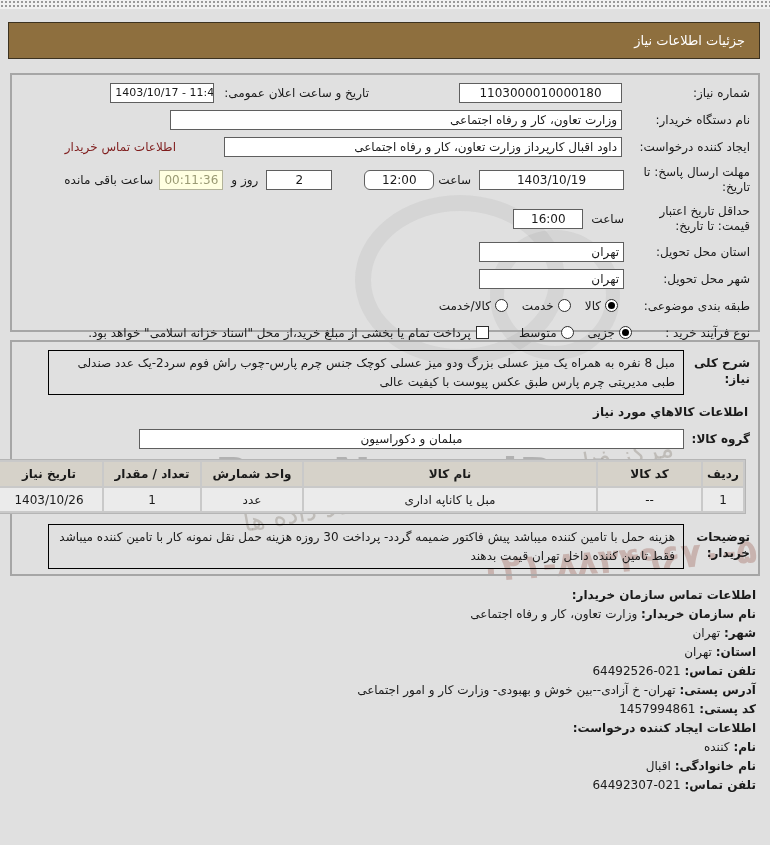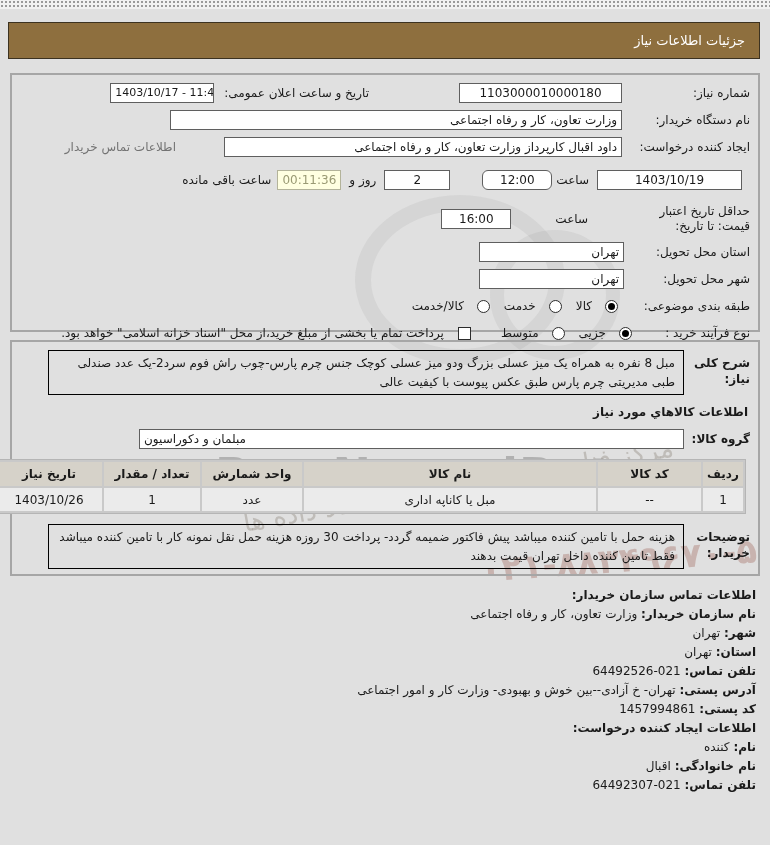--- a/index.html
+++ b/index.html
@@ -73,36 +73,36 @@
   .field {
     background: #ffffff; border: 1px solid #5f5f5f;
     height: 20px; line-height: 18px;
     padding: 0 4px; overflow: hidden; white-space: nowrap;
   }
   .num { direction: ltr; text-align: center; unicode-bidi: embed; }
   .countdown {
     background: #ffffe1; border: 1px solid #b3b39a;
     color: #9a9a74;
   }
-  .link { color: #737373; cursor: pointer; }
+  .link { color: #7f1d1d; cursor: pointer; }
 
   .radio {
     display: inline-block; width: 13px; height: 13px; border-radius: 50%;
     border: 1px solid #2c2c2c; background: #fff; margin-left: 4px; position: relative;
     flex: none;
   }
   .radio.checked::after {
     content: ""; position: absolute; top: 2px; left: 2px; right: 2px; bottom: 2px;
     background: #000; border-radius: 50%;
   }
   .checkbox {
     display: inline-block; width: 13px; height: 13px;
     border: 1px solid #2c2c2c; background: #fff; margin-left: 5px; flex: none;
   }
-  .opt { display: inline-flex; align-items: flex-end; margin-right: 14px; gap: 9px; }
+  .opt { display: inline-flex; align-items: flex-start; margin-right: 14px; }
 
   .descbox {
     border: 1px solid #000; width: 636px;
     padding: 3px 8px; line-height: 1.55; text-align: right;
   }
   .section-title { font-weight: bold; margin: 4px 2px 10px 0; }
 
   table.items {
     border-collapse: separate; border-spacing: 2px;
     background: #c9c9c9; border: 1px solid #b5b5b5;
@@ -155,30 +155,31 @@
       <div class="field" style="width:452px; margin-right:4px; text-align:right;">وزارت تعاون، کار و رفاه اجتماعی</div>
     </div>
 
     <div class="frow">
       <span class="lbl" style="width:128px;">ایجاد کننده درخواست:</span>
       <div class="field" style="width:398px; text-align:right;">داود اقبال کارپرداز وزارت تعاون، کار و رفاه اجتماعی</div>
       <span class="link" style="margin-right:48px;">اطلاعات تماس خریدار</span>
     </div>
 
     <div class="frow" style="min-height:32px;">
+      <span class="lbl lbl-fixed">مهلت ارسال پاسخ: تا تاریخ:</span>
       <div class="field num" style="width:145px; margin-right:8px;">1403/10/19</div>
       <span class="lbl" style="margin-right:8px;">ساعت</span>
       <div class="field num" style="width:70px; margin-right:4px;border-radius:6px;">12:00</div>
       <div class="field num" style="width:66px; margin-right:32px;">2</div>
       <span class="lbl" style="margin-right:8px;">روز و</span>
       <div class="field num countdown" style="width:64px; margin-right:8px;">00:11:36</div>
       <span class="lbl" style="margin-right:6px;margin-left:23px;">ساعت باقی مانده</span>
     </div>
 
-    <div class="frow" style="min-height:32px;gap:36px;">
+    <div class="frow" style="min-height:32px;">
       <span class="lbl lbl-fixed">حداقل تاریخ اعتبار قیمت: تا تاریخ:</span>
       <span class="lbl" style="margin-right:8px;">ساعت</span>
       <div class="field num" style="width:70px; margin-right:8px;">16:00</div>
     </div>
 
     <div class="frow">
       <span class="lbl" style="width:118px;">استان محل تحویل:</span>
       <div class="field" style="width:145px; margin-right:8px; text-align:right;">تهران</div>
     </div>
 
@@ -225,21 +226,21 @@
 
     <div class="frow" style="align-items:flex-start; margin-bottom:10px;">
       <span class="lbl boldlbl" style="width:66px; line-height:1.3; padding-top:6px;">شرح کلی نیاز:</span>
       <div class="descbox">مبل 8 نفره به همراه یک میز عسلی بزرگ ودو میز عسلی کوچک جنس چرم پارس-چوب راش فوم سرد2-یک عدد صندلی طبی مدیریتی چرم پارس طبق عکس پیوست با کیفیت عالی</div>
     </div>
 
     <div class="section-title">اطلاعات کالاهاي مورد نیاز</div>
 
     <div class="frow" style="margin-bottom:10px;">
       <span class="lbl boldlbl" style="width:66px;">گروه کالا:</span>
-      <div class="field" style="width:545px; text-align:left;">مبلمان و دکوراسیون</div>
+      <div class="field" style="width:545px; text-align:center;">مبلمان و دکوراسیون</div>
     </div>
 
     <table class="items">
       <colgroup>
         <col class="c-row">
           <col class="c-code">
           <col class="c-name">
         <col class="c-unit">
           <col class="c-qty">
           <col class="c-date">

